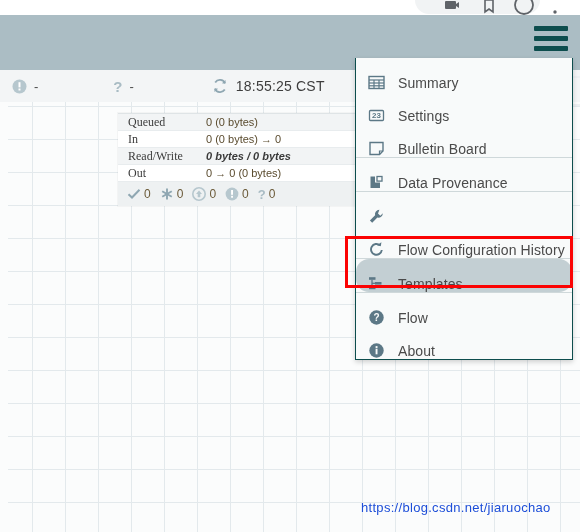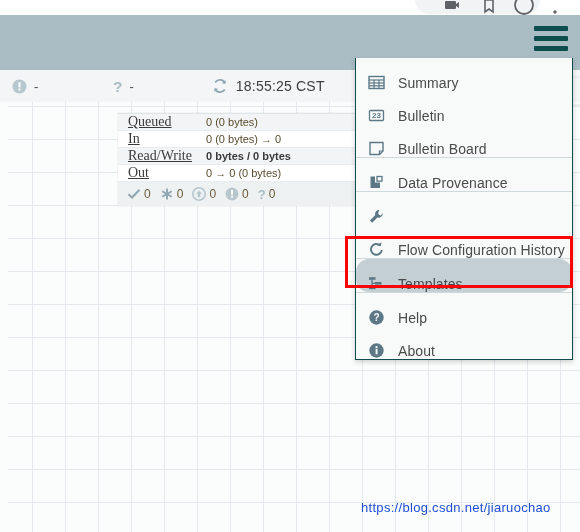--- a/index.html
+++ b/index.html
@@ -79,23 +79,22 @@
     font-size:11.5px;
     box-shadow:0 0 0 1px rgba(0,0,0,0.03);
   }
   .proc-row{
     display:flex;align-items:center;height:17px;
     border-bottom:1px solid #e8ecee;
     padding:0 0 0 10px;box-sizing:border-box;
   }
   .proc-row.alt{background:#f2f4f5;}
   .proc-label{
-    width:78px;color:#3b3b3b;font-size:14px;
+    width:78px;color:#3b3b3b;font-size:12px;
     font-family:"Liberation Serif", serif;
-    text-decoration:underline;
   }
   .proc-value{
     color:#5a4b2e;font-size:11px;
   }
   .proc-foot{
     display:flex;align-items:center;height:24px;background:#eef1f2;
     padding-left:9px;gap:3px;
   }
   .pf-g{display:flex;align-items:center;gap:3px;margin-right:6px;}
   .pf-ic{display:flex;align-items:center;justify-content:center;color:#9fb3bc;}
@@ -235,21 +234,21 @@
     <div class="proc-row alt">
       <span class="proc-label">Queued</span>
       <span class="proc-value">0 (0 bytes)</span>
     </div>
     <div class="proc-row">
       <span class="proc-label">In</span>
       <span class="proc-value">0 (0 bytes) → 0</span>
     </div>
     <div class="proc-row alt">
       <span class="proc-label">Read/Write</span>
-      <span class="proc-value" style="font-weight:bold;color:#3a3a3a;">0 bytes / 0 bytes</span>
+      <span class="proc-value" style="font-weight:bold;color:#3a3a3a;font-style:italic;">0 bytes / 0 bytes</span>
     </div>
     <div class="proc-row">
       <span class="proc-label">Out</span>
       <span class="proc-value">0 → 0 (0 bytes)</span>
     </div>
     <div class="proc-foot">
       <span class="pf-g">
         <span class="pf-ic">
           <svg width="14" height="14" viewBox="0 0 14 14">
               <path d="M1.5 7.2 L5 10.5 L12.5 2.8" fill="none" stroke="#8fa7b2" stroke-width="2"></path>
@@ -311,21 +310,21 @@
         </span>
         <span class="mi-label">Summary</span>
       </div>
       <div class="menu-item">
         <span class="mi-icon">
           <svg width="17" height="17" viewBox="0 0 17 17">
               <rect x="1.5" y="3.5" width="14" height="10" rx="1" fill="none" stroke="#5c7886" stroke-width="1.3"></rect>
               <text x="8.5" y="11.4" font-family="Liberation Sans, sans-serif" font-size="8" font-weight="bold" fill="#5c7886" text-anchor="middle">23</text>
             </svg>
         </span>
-        <span class="mi-label">Bulletin</span>
+        <span class="mi-label">Settings</span>
       </div>
       <div class="menu-item">
         <span class="mi-icon">
           <svg width="17" height="17" viewBox="0 0 17 17">
               <path d="M2 2.5 H15 V11 L11.5 14.5 H2 Z" fill="none" stroke="#5c7886" stroke-width="1.4"></path>
               <path d="M11.5 14.5 L11.5 11 L15 11" fill="none" stroke="#5c7886" stroke-width="1.2"></path>
             </svg>
         </span>
         <span class="mi-label">Bulletin Board</span>
       </div>
@@ -378,21 +377,21 @@
     </div>
 
     <div class="menu-group">
       <div class="menu-item">
         <span class="mi-icon">
           <svg width="17" height="17" viewBox="0 0 17 17">
               <circle cx="8.5" cy="8.5" r="7.2" fill="#5c7886"></circle>
               <text x="8.5" y="12.2" font-family="Liberation Sans, sans-serif" font-size="10" font-weight="bold" fill="#f8fafa" text-anchor="middle">?</text>
             </svg>
         </span>
-        <span class="mi-label">Help</span>
+        <span class="mi-label">Flow</span>
       </div>
       <div class="menu-item">
         <span class="mi-icon">
           <svg width="17" height="17" viewBox="0 0 17 17">
               <circle cx="8.5" cy="8.5" r="7.2" fill="#5c7886"></circle>
               <rect x="7.6" y="6.7" width="1.9" height="5.6" fill="#f8fafa"></rect>
               <rect x="7.6" y="4.1" width="1.9" height="1.9" fill="#f8fafa"></rect>
             </svg>
         </span>
         <span class="mi-label">About</span>

